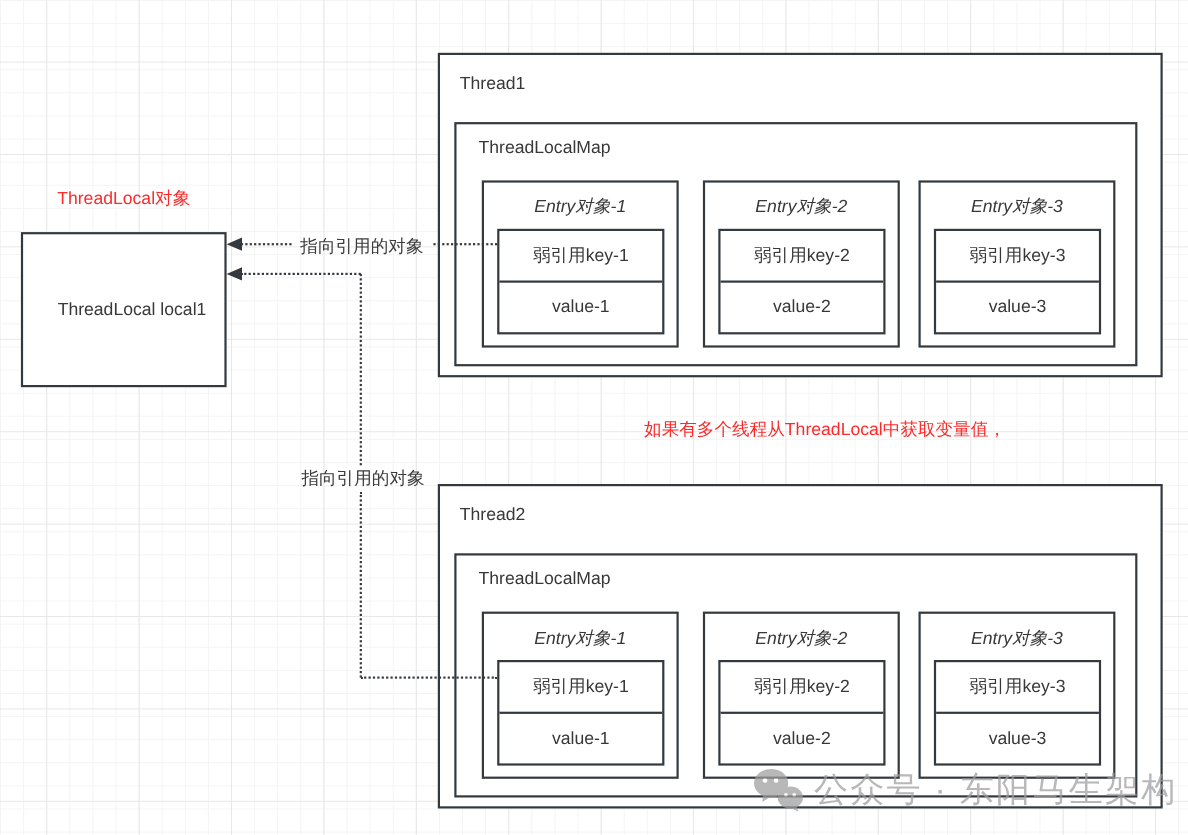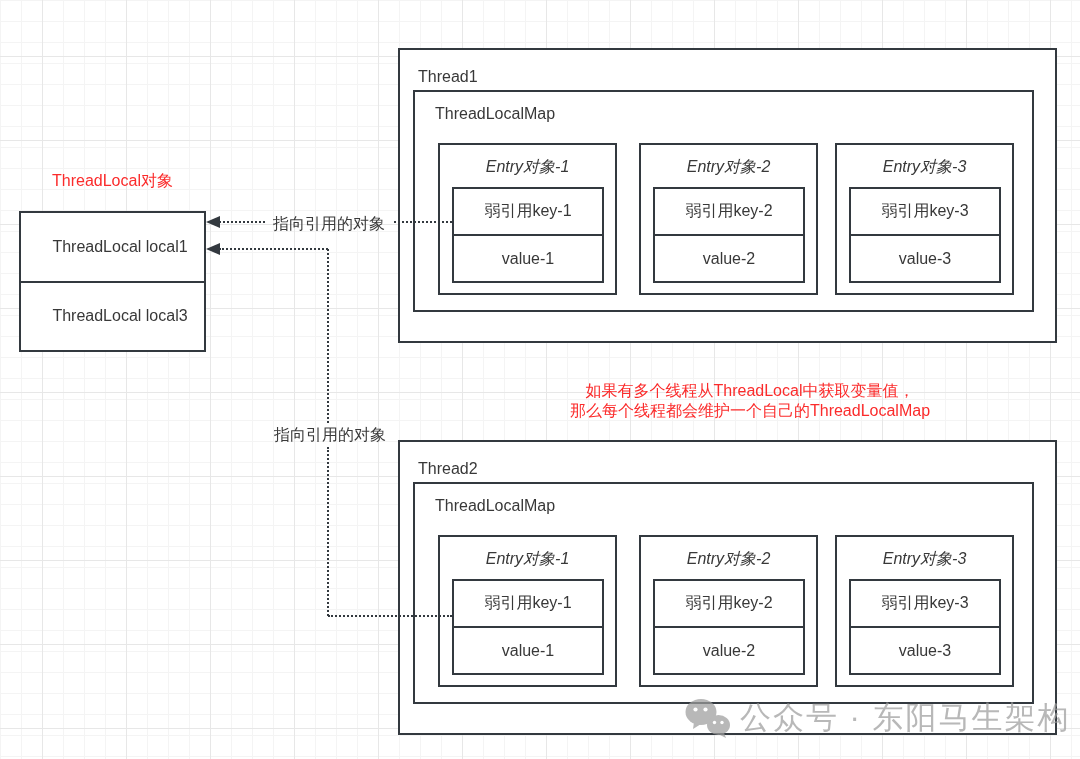--- a/index.html
+++ b/index.html
@@ -28,21 +28,21 @@
     position:absolute;
     color:#fb2b2b;
     font-size:16px;
     text-align:center;
     line-height:20px;
     white-space:nowrap;
   }
   
   .thread{left:398px;width:659px;height:295px;}
   .thread-title{position:absolute;left:18px;top:18px;font-size:16px;}
-  .map{left:13px;top:40px;width:621px;height:222px;}
+  .map{left:13px;top:61px;width:621px;height:222px;}
   .map-title{position:absolute;left:20px;top:13px;font-size:16px;}
   .entry{top:51px;width:179px;height:152px;}
   .entry.e1{left:23px}.entry.e2{left:224px}.entry.e3{left:420px}
   .entry-title{margin-top:12px;text-align:center;font-size:16px;font-style:italic;}
   .kv{
     position:absolute;left:12px;top:42px;width:152px;height:96px;
     border:2px solid #33393f;box-sizing:border-box;
     display:flex;flex-direction:column;background:#fff;
   }
   .cell{flex:1;display:flex;align-items:center;justify-content:center;font-size:16px;}
@@ -76,28 +76,26 @@
   }
 </style>
 </head>
 <body>
 
 <div class="canvas">
 
 
   <div class="note" style="left:445px;top:381px;width:610px;">
     <div>如果有多个线程从ThreadLocal中获取变量值，</div>
-    <div>那么每个线程都会维护一个自己的ThreadLocalMap</div>
   </div>
 
   <div class="note" style="left:19px;top:171px;width:187px;">ThreadLocal对象</div>
 
   <div class="box tl-box">
     <div class="tl-row">ThreadLocal local1</div>
-    <div class="tl-row">ThreadLocal local3</div>
   </div>
 
   <div class="box thread" style="top:48px;">
     <div class="thread-title">Thread1</div>
     <div class="box map">
       <div class="map-title">ThreadLocalMap</div>
 
       <div class="box entry e1">
         <div class="entry-title">Entry对象-1</div>
         <div class="kv">

